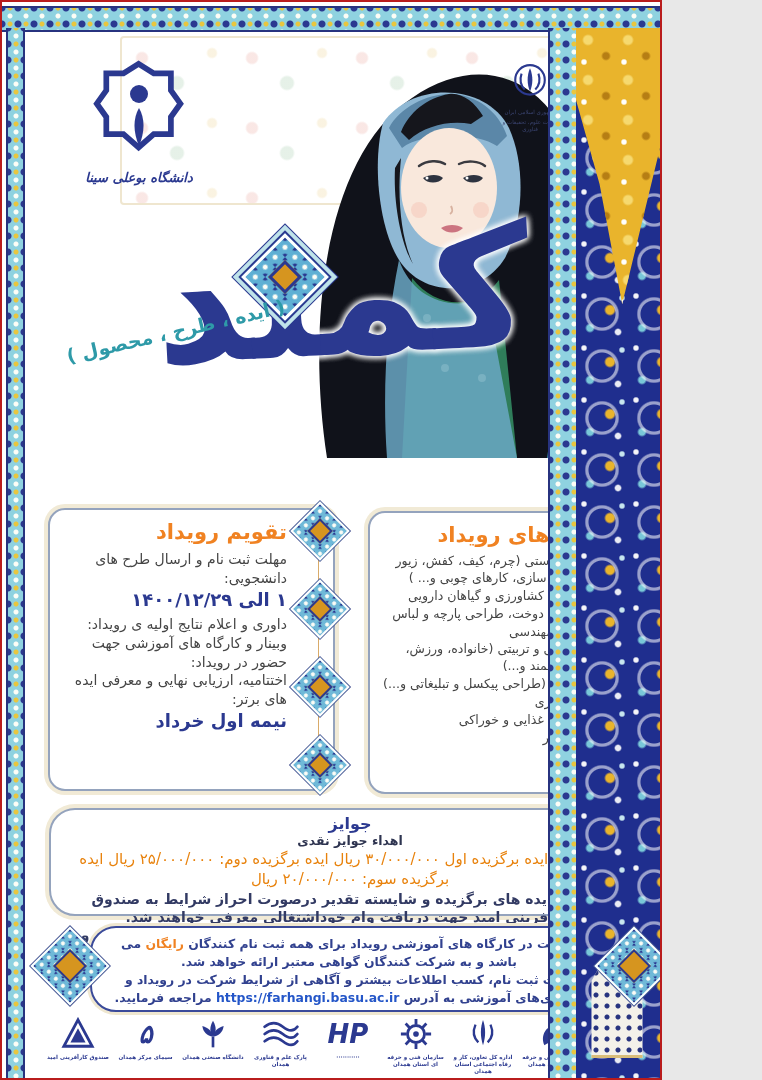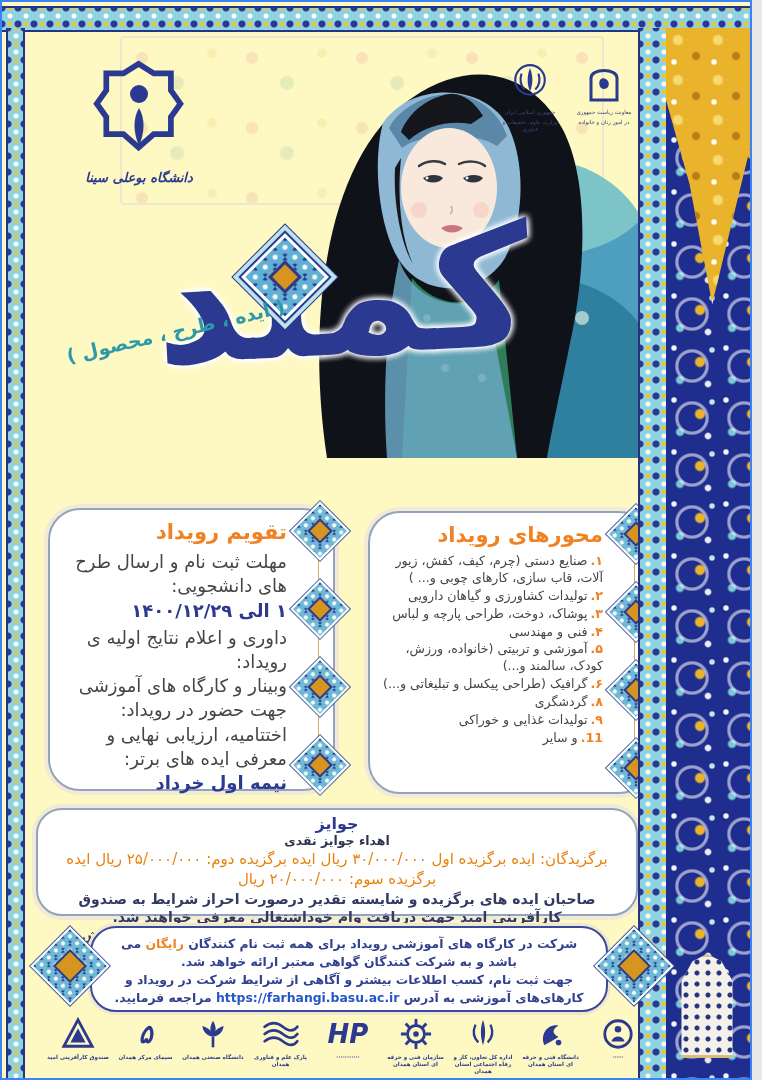--- a/index.html
+++ b/index.html
@@ -1,17 +1,17 @@
 <!DOCTYPE html>
 <html lang="fa"><head>
 <meta charset="utf-8">
 <style>
   html,body{margin:0;padding:0;background:#e8e8e8;font-family:"DejaVu Sans",sans-serif;}
-  .poster{position:relative;width:752px;height:1080px;background:#fef9c3;overflow:hidden;
-          border:2px solid #3b82f6;box-sizing:border-box;}
+  .poster{position:relative;width:662px;height:1080px;background:#ffffff;overflow:hidden;
+          border:2px solid #b91c1c;box-sizing:border-box;}
   
   .tile-pat{
     background-color:#8fd2e0;
     background-image:
       radial-gradient(circle at 50% 50%, #fdfdf6 2px, rgba(255,255,255,0) 3px),
       radial-gradient(circle at 0 0, #2b3990 3px, rgba(0,0,0,0) 4px),
       radial-gradient(circle at 100% 0, #2b3990 3px, rgba(0,0,0,0) 4px),
       radial-gradient(circle at 0 100%, #2b3990 3px, rgba(0,0,0,0) 4px),
       radial-gradient(circle at 100% 100%, #2b3990 3px, rgba(0,0,0,0) 4px),
       radial-gradient(circle at 50% 0, #e9c63e 2px, rgba(0,0,0,0) 3px),
@@ -84,32 +84,32 @@
     background-color:#5fb0d4;
     background-image:
       radial-gradient(circle at 50% 50%, #fdfdf6 2px, rgba(0,0,0,0) 3px),
       radial-gradient(circle at 0 0, #2b3990 3px, rgba(0,0,0,0) 4px),
       radial-gradient(circle at 100% 100%, #2b3990 3px, rgba(0,0,0,0) 4px);
     background-size:14px 14px;box-sizing:border-box;}
   .medallion .m-in{position:absolute;inset:16px;background:#d6951f;border:3px solid #2b3990;}
   .tagline{position:absolute;left:30px;top:428px;width:620px;text-align:center;z-index:4;
     font-size:25px;font-weight:bold;color:#2f93b0;direction:rtl;}
   
-  .box{position:absolute;background:#fff;border:2px solid #94a3bd;border-radius:32px;
+  .box{position:absolute;background:#fff;border:2px solid #94a3bd;border-radius:17px;
     box-shadow:0 0 0 4px #f1ead6;box-sizing:border-box;direction:rtl;z-index:5;}
   .calendar-box{left:46px;top:506px;width:287px;height:283px;padding:10px 46px 8px 14px;}
   .topics-box{left:366px;top:509px;width:283px;height:283px;padding:10px 46px 8px 12px;}
   .box-line{position:absolute;right:14px;top:14px;bottom:14px;width:1px;background:#d9ab6a;}
   .box-heading{font-size:21px;font-weight:bold;color:#f08222;margin:0 0 6px 0;text-align:right;}
   .topic-item{font-size:12.6px;line-height:1.34;color:#454545;text-align:right;margin-bottom:1px;}
   .t-num{color:#f08222;font-weight:bold;margin-left:3px;}
-  .cal-label{font-size:18px;line-height:1.35;color:#454545;text-align:right;}
+  .cal-label{font-size:14px;line-height:1.35;color:#454545;text-align:right;}
   .cal-value{font-size:18px;font-weight:bold;color:#2b3990;text-align:right;margin:1px 0 5px 0;}
   
-  .prizes-box{left:34px;top:806px;width:602px;height:108px;border-radius:26px;padding:5px 8px;text-align:center;}
+  .prizes-box{left:47px;top:806px;width:602px;height:108px;border-radius:26px;padding:5px 8px;text-align:center;}
   .prize-heading{font-size:16px;font-weight:bold;color:#2b3990;line-height:1.15;}
   .prize-sub{font-size:12.5px;font-weight:bold;color:#2e3450;line-height:1.25;}
   .prize-orange{font-size:15px;font-weight:normal;color:#e8820c;line-height:1.35;}
   .prize-note{font-size:14px;font-weight:bold;color:#323a63;line-height:1.3;}
   
   .info-box{left:88px;top:924px;width:518px;height:86px;border:2px solid #3a4a9a;border-radius:26px;
     box-shadow:0 0 0 3px #efe7d0;padding:7px 16px;text-align:center;
     font-size:12.4px;font-weight:bold;color:#31418f;line-height:1.45;}
   .hl-free{color:#f08222;}
   .url{color:#2456c8;direction:ltr;unicode-bidi:embed;display:inline-block;text-decoration:none;}

